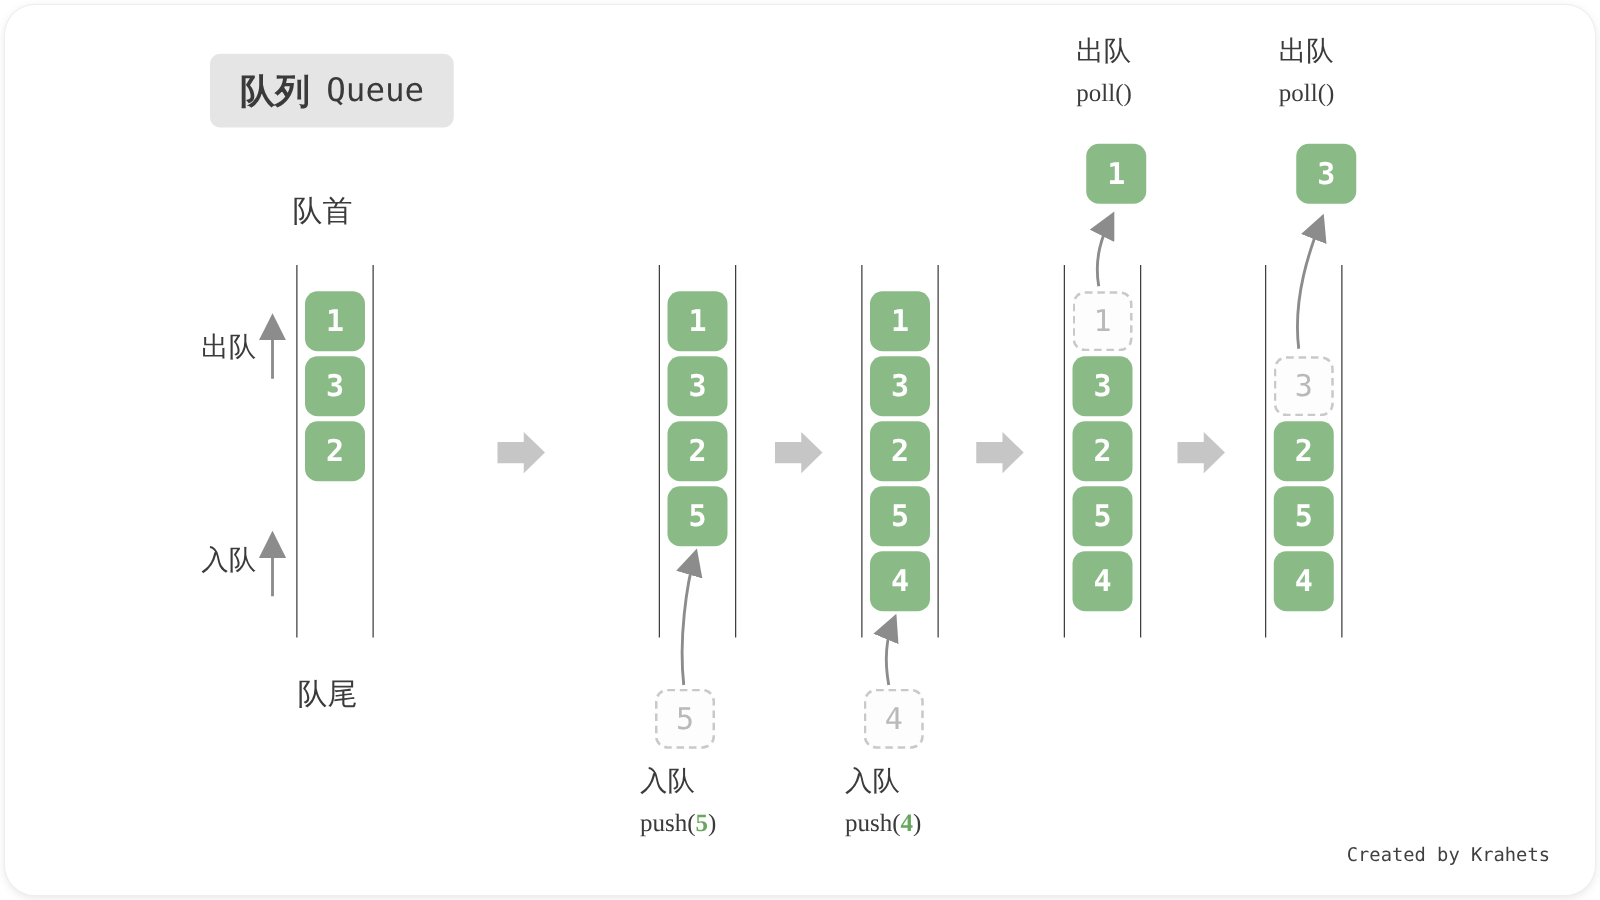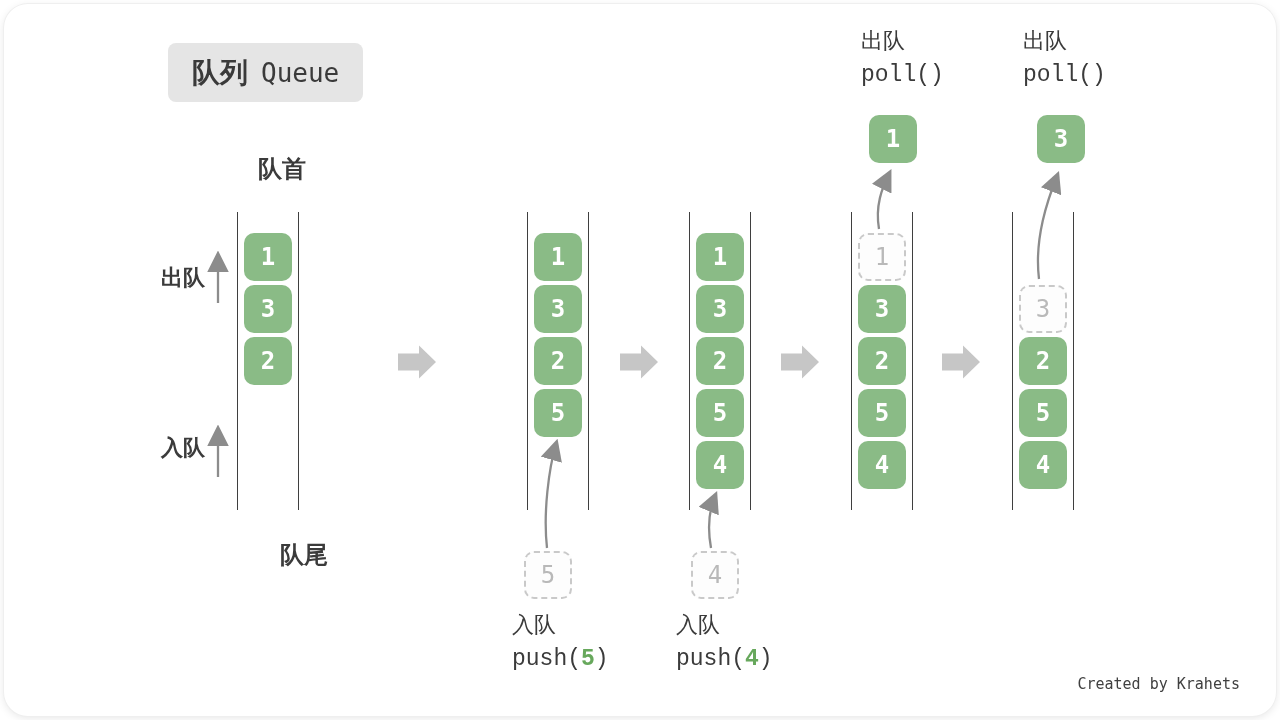--- a/index.html
+++ b/index.html
@@ -14,23 +14,23 @@
   }
   .title-badge {
     position:absolute; left:168px; top:43px; height:59px;
     background:#e5e5e5; border-radius:8px;
     display:flex; align-items:center; gap:13px; padding:0 24px;
   }
   .title-zh { font-size:28px; font-weight:bold; color:#3a3a3a; }
   .title-en { font-family:"DejaVu Sans Mono", monospace; font-size:26px; color:#3a3a3a; }
 
   .lbl { position:absolute; color:#3b3b3b; white-space:nowrap; }
-  .lbl.bold { font-weight:bold;text-align:right; }
+  .lbl.bold { font-weight:normal; }
   .front-lbl { left:210px; top:153px; width:96px; text-align:center; font-size:24px; }
-  .rear-lbl  { left:232px; top:539px; width:96px; text-align:center; font-size:24px; }
+  .rear-lbl  { left:214px; top:539px; width:96px; text-align:center; font-size:24px; }
   .deq-side  { left:161px; top:263px; font-size:22px; }
   .enq-side  { left:161px; top:433px; font-size:22px; }
 
   .col {
     position:absolute; top:212px; height:298px; width:62px;
     border-left:1.5px solid #3f3f3f; border-right:1.5px solid #3f3f3f;
     box-sizing:border-box;
   }
   .cell {
     position:absolute; left:50%; margin-left:-24px; width:48px; height:48px;
@@ -39,21 +39,21 @@
     font-family:"DejaVu Sans Mono", monospace; font-weight:bold;
     font-size:24px; color:#ffffff; box-sizing:border-box;
   }
   .cell.ghost {
     background:#fdfdfd; border:2px dashed #c9c9c9; color:#b9b9b9; font-weight:normal;
   }
   .floating { position:absolute; margin-left:0; left:auto; }
 
   .op-block { position:absolute; line-height:34px; white-space:nowrap; }
   .op-zh { font-size:22px; color:#3b3b3b; }
-  .op-code { font-family:Liberation Mono, monospace; font-size:23px; color:#3b3b3b;text-align:center; }
+  .op-code { font-family:Liberation Serif, serif; font-size:20px; color:#3b3b3b;text-align:center; }
   .op-code .arg { color:#67a85c; font-weight:bold; }
 
   .overlay { position:absolute; left:0; top:0; pointer-events:none; }
 
   .credit {
     position:absolute; right:40px; top:675px;
     font-family:"DejaVu Sans Mono", monospace; font-size:15px; color:#404040;
   }
 </style>
 </head>

